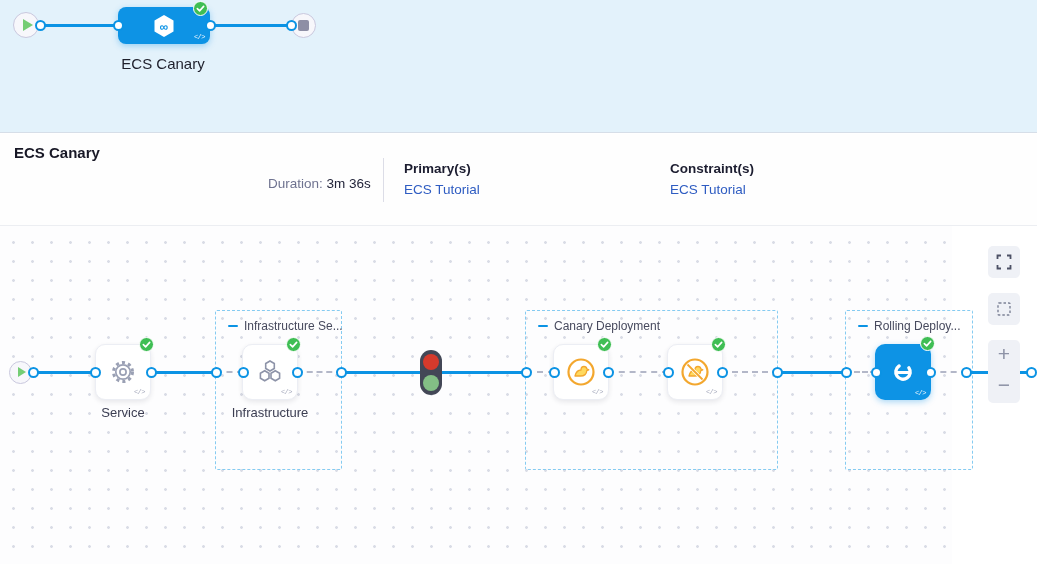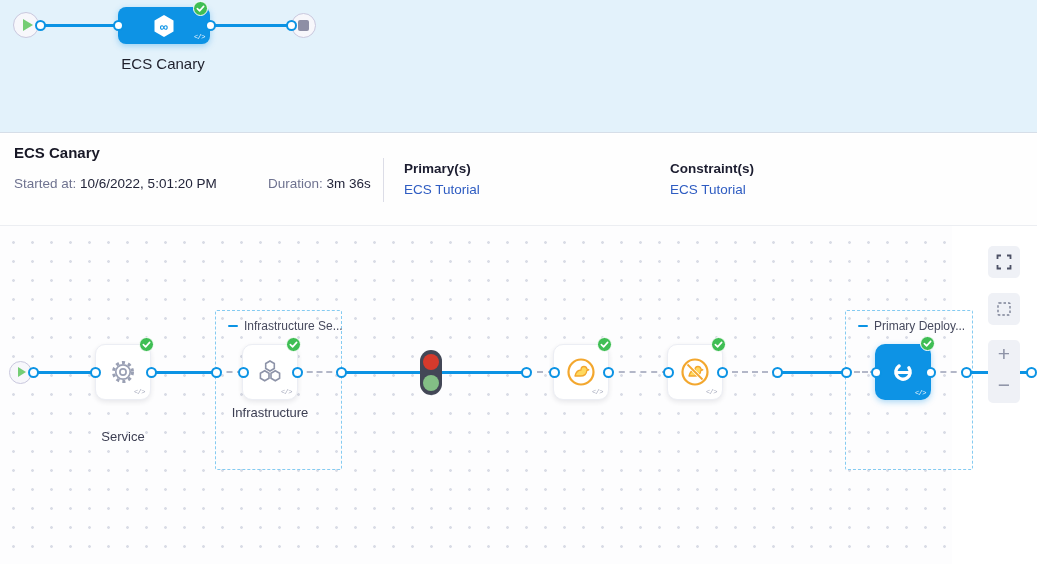--- a/index.html
+++ b/index.html
@@ -110,24 +110,20 @@
   <div class="round-node" style="left:290.5px; top:12.5px; width:25px; height:25px;">
     <div class="stop-sq"></div>
   </div>
 
   <div class="stage-label">ECS Canary</div>
 </div>
 
 <div class="exec-header">
   <div class="hx-title">ECS Canary</div>
 
-  <div class="hx-row" style="left:14px;">
-    <span class="hx-muted">Started at:</span>
-    <span>10/6/2022, 5:01:20 PM</span>
-  </div>
 
   <div class="hx-row" style="left:268px;">
     <span class="hx-muted">Duration:</span>
     <span>3m 36s</span>
   </div>
 
   <div class="hx-divider"></div>
 
   <div class="hx-col-label" style="left:404px;">Primary(s)</div>
   <a class="hx-link" style="left:404px;">ECS Tutorial</a>
@@ -137,24 +133,30 @@
 </div>
 
 <div class="graph-area">
 
   <div class="group-box" style="left:215px; width:127px;">
     <div class="group-header">
       <span class="group-minus"></span>
       <span class="group-label">Infrastructure Se...</span>
     </div>
   </div>
+  <div class="group-box" style="left:525px; width:253px;">
+    <div class="group-header">
+      <span class="group-minus"></span>
+      <span class="group-label">Canary Deployment</span>
+    </div>
+  </div>
   <div class="group-box" style="left:845px; width:128px;">
     <div class="group-header">
       <span class="group-minus"></span>
-      <span class="group-label">Primary Deploy...</span>
+      <span class="group-label">Rolling Deploy...</span>
     </div>
   </div>
 
   <div class="solid-line" style="left:33px; width:62px;"></div>
   <div class="solid-line" style="left:151px; width:65px;"></div>
   <div class="solid-line" style="left:341px; width:79px;"></div>
   <div class="solid-line" style="left:442px; width:84px;"></div>
   <div class="solid-line" style="left:777px; width:69px;"></div>
   <div class="solid-line" style="left:966px; width:67px;"></div>
 
@@ -176,21 +178,21 @@
       <circle cx="15" cy="15" r="7.2" stroke-width="1.7"></circle>
       <circle cx="15" cy="15" r="3.1" stroke-width="1.7"></circle>
     </svg>
     <div class="check-badge">
       <svg width="9" height="9" viewBox="0 0 10 10">
           <path d="M1.5 5.2 L4 7.6 L8.5 2.6" stroke="#fff" stroke-width="1.8" fill="none" stroke-linecap="round" stroke-linejoin="round"></path>
         </svg>
     </div>
     <span class="code-glyph">&lt;/&gt;</span>
   </div>
-  <div class="node-label" style="left:68px;margin-top:24px;">Service</div>
+  <div class="node-label" style="left:68px;">Service</div>
 
   <div class="node-card" style="left:242px;">
     <svg width="30" height="30" viewBox="0 0 30 30" fill="none" stroke="#8d93a8" stroke-width="1.6">
       <path d="M15 4 l4.3 2.5 v5 L15 14 l-4.3 -2.5 v-5 Z"></path>
       <path d="M9.7 13.7 l4.3 2.5 v5 l-4.3 2.5 l-4.3 -2.5 v-5 Z"></path>
       <path d="M20.3 13.7 l4.3 2.5 v5 l-4.3 2.5 l-4.3 -2.5 v-5 Z"></path>
     </svg>
     <div class="check-badge">
       <svg width="9" height="9" viewBox="0 0 10 10">
           <path d="M1.5 5.2 L4 7.6 L8.5 2.6" stroke="#fff" stroke-width="1.8" fill="none" stroke-linecap="round" stroke-linejoin="round"></path>

